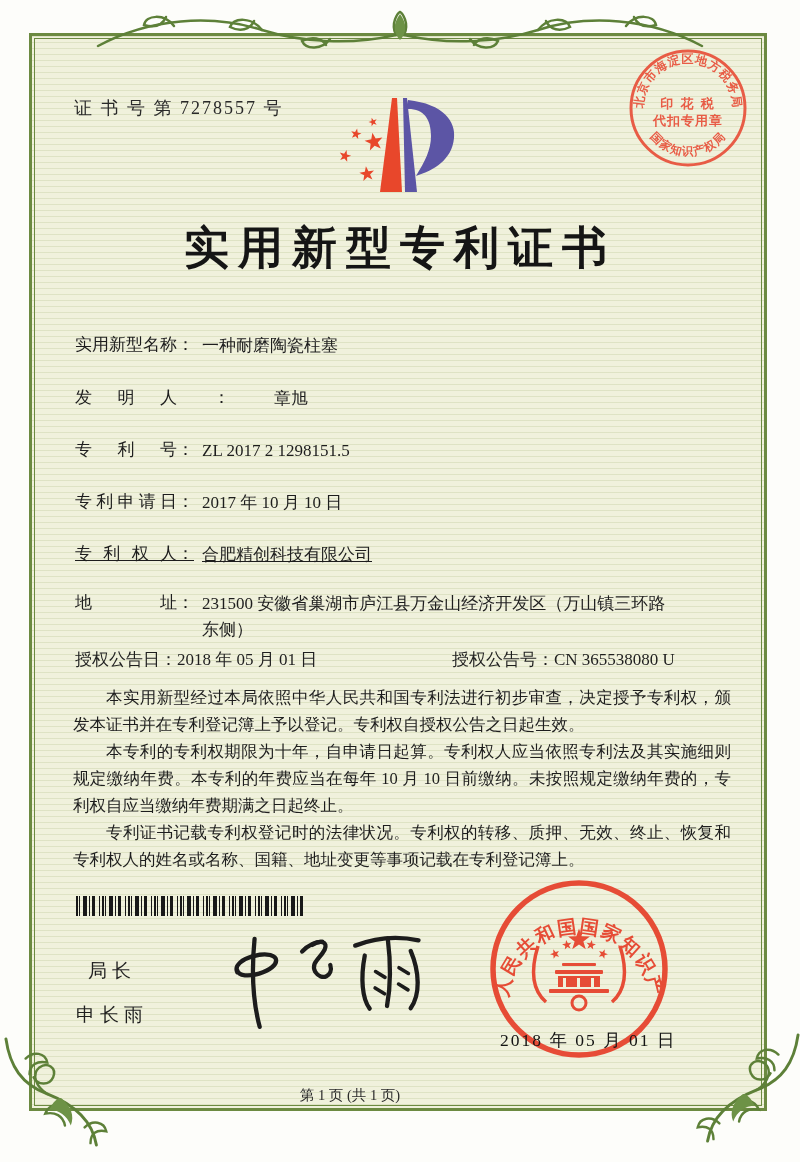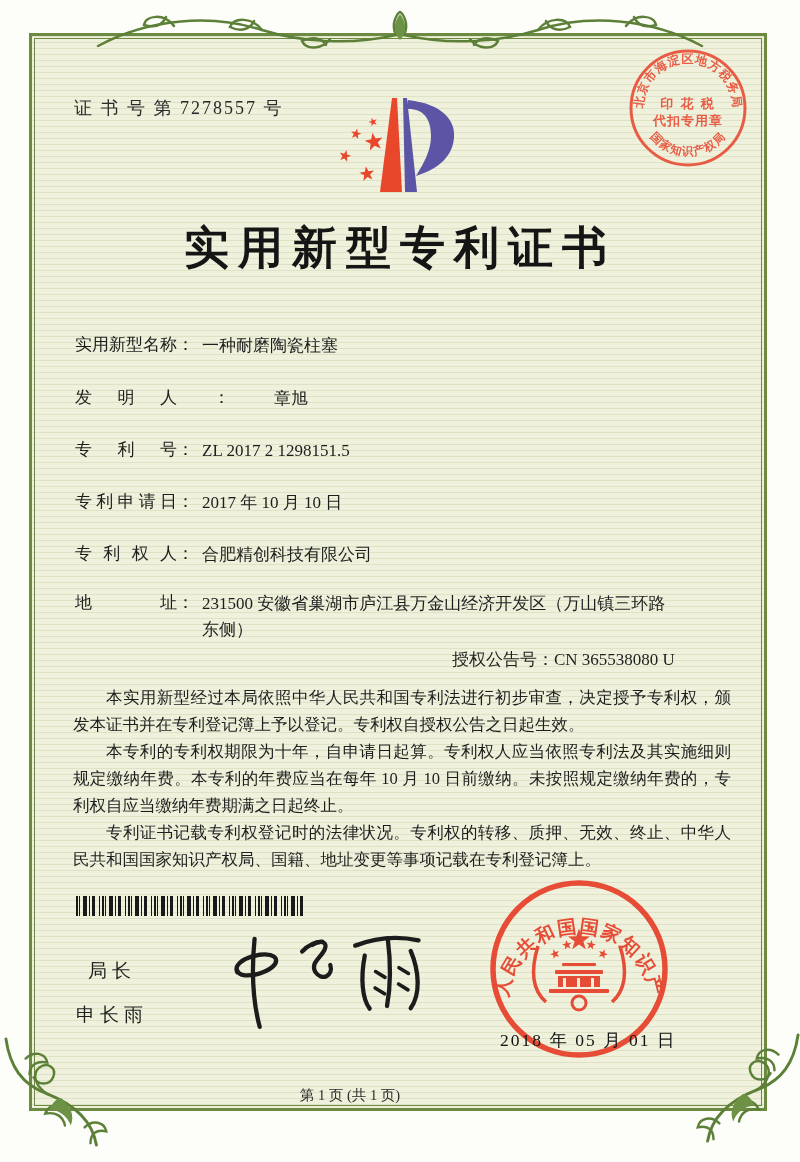--- a/index.html
+++ b/index.html
@@ -173,39 +173,42 @@
   <div class="f-row" style="top:438px;">
     <span class="f-label">专利号</span>
       <span class="f-colon">：</span>
       <span class="f-value">ZL 2017 2 1298151.5</span>
   </div>
   <div class="f-row" style="top:490px;">
     <span class="f-label">专利申请日</span>
       <span class="f-colon">：</span>
       <span class="f-value">2017 年 10 月 10 日</span>
   </div>
-  <div class="f-row" style="top:542px;">
+  <div class="f-row" style="top:542px;text-decoration:underline;">
     <span class="f-label">专利权人</span>
       <span class="f-colon">：</span>
       <span class="f-value">合肥精创科技有限公司</span>
   </div>
   <div class="f-row" style="top:591px;">
     <span class="f-label">地址</span>
       <span class="f-colon">：</span>
       <span class="f-value addr">231500 安徽省巢湖市庐江县万金山经济开发区（万山镇三环路东侧）</span>
   </div>
 
+  <div class="grant-left">
+    <span>授权公告日</span><span>：</span><span>2018 年 05 月 01 日</span>
+  </div>
   <div class="grant-right">
     <span>授权公告号</span><span>：</span><span>CN 365538080 U</span>
   </div>
 
   <div class="body-text">
     <p>本实用新型经过本局依照中华人民共和国专利法进行初步审查，决定授予专利权，颁发本证书并在专利登记簿上予以登记。专利权自授权公告之日起生效。</p>
     <p>本专利的专利权期限为十年，自申请日起算。专利权人应当依照专利法及其实施细则规定缴纳年费。本专利的年费应当在每年 10 月 10 日前缴纳。未按照规定缴纳年费的，专利权自应当缴纳年费期满之日起终止。</p>
-    <p>专利证书记载专利权登记时的法律状况。专利权的转移、质押、无效、终止、中华人民共和国国家知识产权局、国籍、地址变更等事项记载在专利登记簿上。</p>
+    <p>专利证书记载专利权登记时的法律状况。专利权的转移、质押、无效、终止、恢复和专利权人的姓名或名称、国籍、地址变更等事项记载在专利登记簿上。</p>
   </div>
 
   <div class="barcode"></div>
 
   <div class="director-title">局长</div>
   <div class="director-name">申长雨</div>
 
   <svg class="signature" viewBox="0 0 210 100">
     <g fill="none" stroke="#1c1c1c" stroke-width="4.2" stroke-linecap="round" stroke-linejoin="round">
       <path d="M22,42 C16,28 56,20 60,30 C64,42 24,52 22,40"></path>

